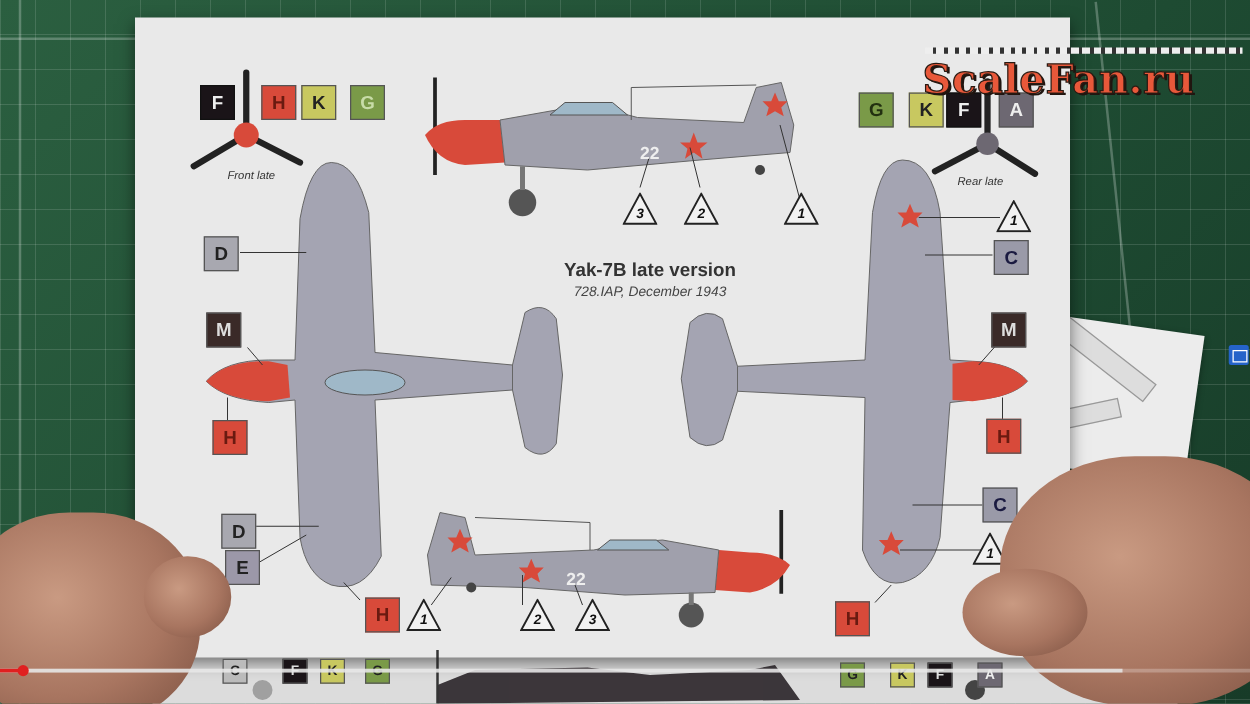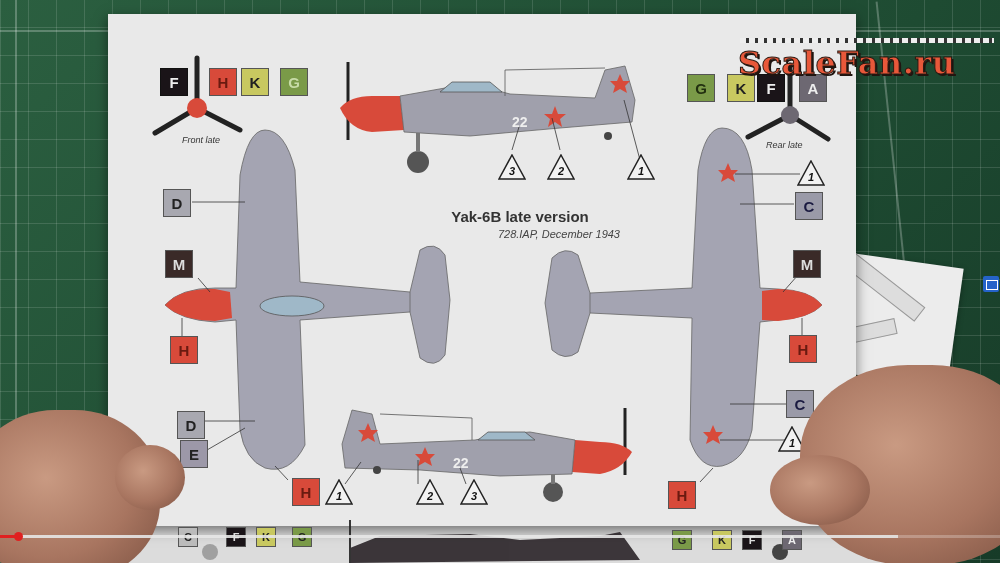--- a/index.html
+++ b/index.html
@@ -24,21 +24,21 @@
   .sheet-under { position:absolute; left:122px; top:500px; width:820px; height:70px; background:#dcdcdc; }
 
   .swatch { position:absolute; width:28px; height:28px; border:1.5px solid #555; display:flex; align-items:center; justify-content:center;
     font-weight:bold; font-size:15px; color:#222; }
   .tri { position:absolute; width:28px; height:26px; }
   .tri svg { width:100%; height:100%; }
   .tri span { position:absolute; left:0; right:0; bottom:3px; text-align:center; font-size:11px; font-weight:bold; font-style:italic; color:#111; }
   .cap { position:absolute; font-size:9px; font-style:italic; color:#333; }
 
   .title { position:absolute; left:420px; top:208px; width:200px; text-align:center; font-weight:bold; font-size:15px; color:#333; }
-  .subtitle { position:absolute; left:420px; top:228px; width:200px; text-align:right; font-size:11px; font-style:italic; color:#444; }
+  .subtitle { position:absolute; left:420px; top:228px; width:200px; text-align:center; font-size:11px; font-style:italic; color:#444; }
 
   svg.art { position:absolute; left:0; top:0; width:1000px; height:563px; pointer-events:none; }
 
   .logo { position:absolute; left:738px; top:4px; font-family:"DejaVu Serif", serif; font-weight:bold; font-size:32px;
     color:#e8583a; letter-spacing:0.5px; -webkit-text-stroke: 1px #2a1a12; text-shadow: 2px 2px 0 #201510; margin-top: 40px; }
   .logo-rail { position:absolute; left:740px; top:38px; width:254px; height:5px; background: repeating-linear-gradient(90deg,#eee 0 6px,#333 6px 9px); }
 
   .hand { position:absolute; background: radial-gradient(ellipse at 40% 40%, #c99a82 0%, #a87560 55%, #7a5040 100%); border-radius: 45%; }
 
   .pip-icon { position:absolute; left:983px; top:276px; width:16px; height:16px; background:#2563c9; border-radius:2px; }
@@ -159,21 +159,21 @@
 <div class="swatch" style="left:241px;top:68px;background:#c8c860">K</div>
 <div class="swatch" style="left:280px;top:68px;background:#7a9a48;color:#c8dca8">G</div>
 <div class="cap" style="left:182px;top:135px">Front late</div>
 
 <div class="swatch" style="left:687px;top:74px;background:#7a9a48;color:#223010">G</div>
 <div class="swatch" style="left:727px;top:74px;background:#c8c860">K</div>
 <div class="swatch" style="left:757px;top:74px;background:#1a1418;color:#eee;border-color:#111">F</div>
 <div class="swatch" style="left:799px;top:74px;background:#6d6872;color:#eee">A</div>
 <div class="cap" style="left:766px;top:140px">Rear late</div>
 
-<div class="title">Yak-6B late version</div>
+<div class="title">Yak-7B late version</div>
 <div class="subtitle">728.IAP, December 1943</div>
 
 <div class="tri" style="left:498px;top:154px"><svg viewBox="0 0 28 26">
       <polygon points="14,1 27,25 1,25" fill="#f2f2f2" stroke="#222" stroke-width="1.5"></polygon>
     </svg><span>3</span></div>
 <div class="tri" style="left:547px;top:154px"><svg viewBox="0 0 28 26">
       <polygon points="14,1 27,25 1,25" fill="#f2f2f2" stroke="#222" stroke-width="1.5"></polygon>
     </svg><span>2</span></div>
 <div class="tri" style="left:627px;top:154px"><svg viewBox="0 0 28 26">
       <polygon points="14,1 27,25 1,25" fill="#f2f2f2" stroke="#222" stroke-width="1.5"></polygon>

